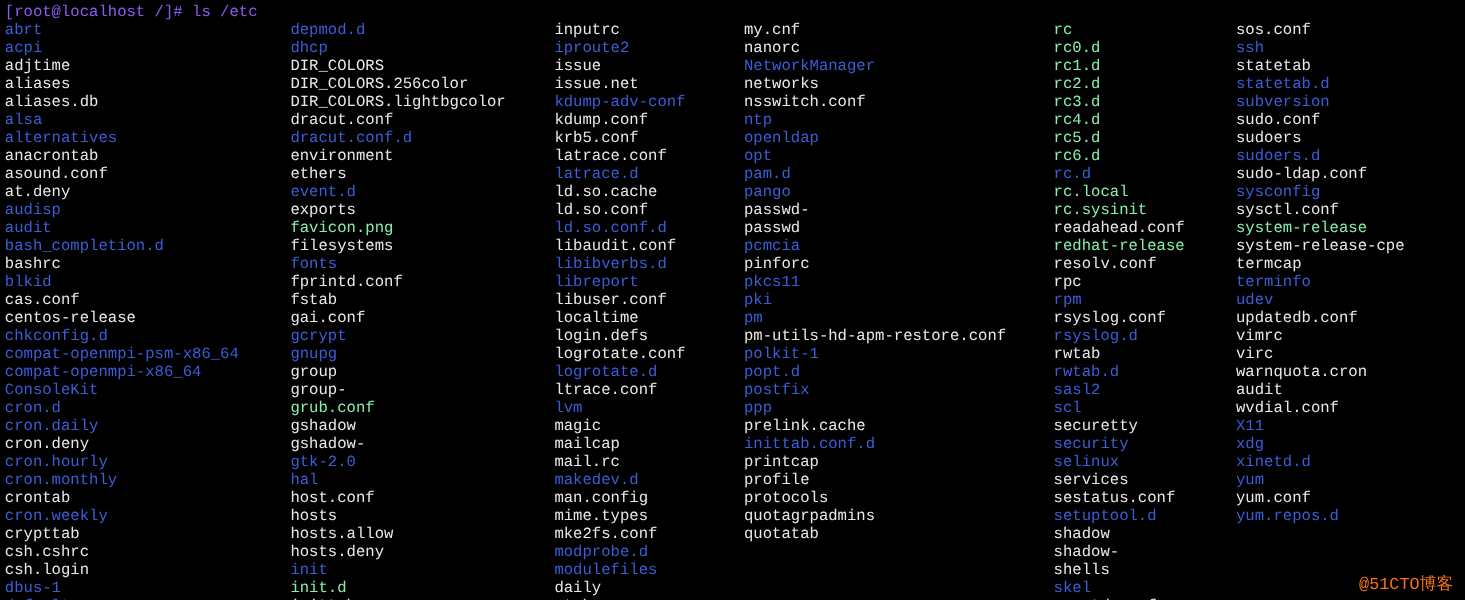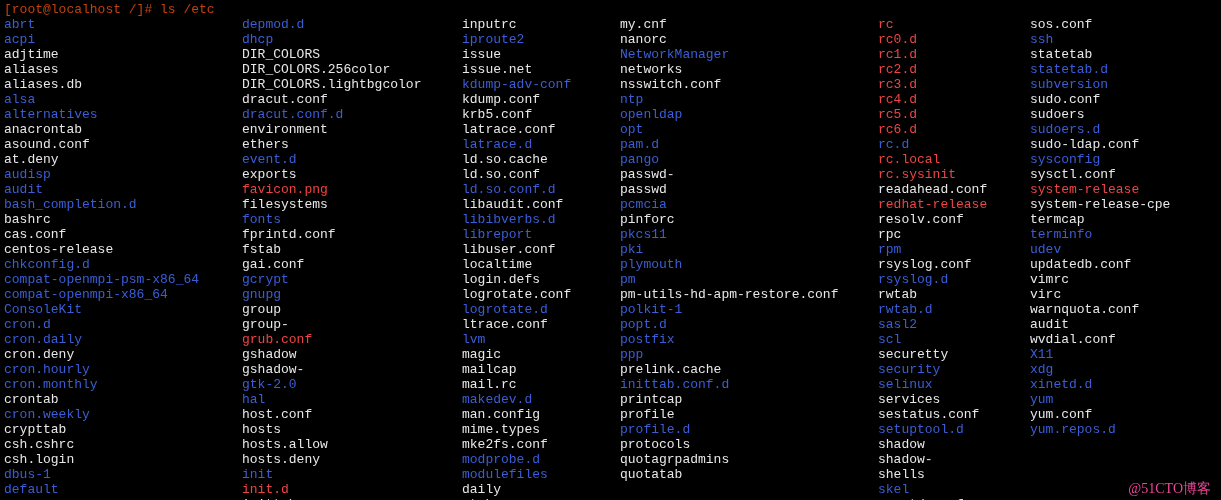--- a/index.html
+++ b/index.html
@@ -8,37 +8,37 @@
       color: #ccc;
       font-family: 'Courier New', monospace;
       font-size: 13px;
       line-height: 15px;
       width: 1221px;
       height: 500px;
       overflow: hidden;
       position: relative;
       padding: 2px 4px;
     }
-    .prompt-line { white-space: pre; color: #c2410c; }
+    .prompt-line { white-space: pre; color: #8b5cf6; }
     .listing {
       display: grid;
       grid-template-columns: 238px 220px 158px 258px 152px auto;
       column-gap: 0;
     }
     .col { display: flex; flex-direction: column; }
     .entry { white-space: pre; }
     .c-white { color: #e8e8e8; }
     .c-blue  { color: #3b5ed7; }
-    .c-cyan  { color: #ef4444; }
+    .c-cyan  { color: #86efac; }
     .watermark {
       position: absolute;
       right: 10px;
       bottom: 4px;
-      color: #ec4899;
-      font-family: Liberation Serif, serif;
+      color: #f97316;
+      font-family: Liberation Mono, monospace;
       font-size: 14px;
     }
   </style>
 </head>
 <body>
 
 <div class="prompt-line">[root@localhost /]# ls /etc</div>
 <div class="listing" id="listing">
     <div class="col">
       <span class="entry c-blue">abrt</span>
@@ -48,20 +48,21 @@
       <span class="entry c-white">aliases.db</span>
       <span class="entry c-blue">alsa</span>
       <span class="entry c-blue">alternatives</span>
       <span class="entry c-white">anacrontab</span>
       <span class="entry c-white">asound.conf</span>
       <span class="entry c-white">at.deny</span>
       <span class="entry c-blue">audisp</span>
       <span class="entry c-blue">audit</span>
       <span class="entry c-blue">bash_completion.d</span>
       <span class="entry c-white">bashrc</span>
+      <span class="entry c-blue">blkid</span>
       <span class="entry c-white">cas.conf</span>
       <span class="entry c-white">centos-release</span>
       <span class="entry c-blue">chkconfig.d</span>
       <span class="entry c-blue">compat-openmpi-psm-x86_64</span>
       <span class="entry c-blue">compat-openmpi-x86_64</span>
       <span class="entry c-blue">ConsoleKit</span>
       <span class="entry c-blue">cron.d</span>
       <span class="entry c-blue">cron.daily</span>
       <span class="entry c-white">cron.deny</span>
       <span class="entry c-blue">cron.hourly</span>
@@ -154,32 +155,30 @@
       <span class="entry c-blue">openldap</span>
       <span class="entry c-blue">opt</span>
       <span class="entry c-blue">pam.d</span>
       <span class="entry c-blue">pango</span>
       <span class="entry c-white">passwd-</span>
       <span class="entry c-white">passwd</span>
       <span class="entry c-blue">pcmcia</span>
       <span class="entry c-white">pinforc</span>
       <span class="entry c-blue">pkcs11</span>
       <span class="entry c-blue">pki</span>
-      <span class="entry c-blue">plymouth</span>
       <span class="entry c-blue">pm</span>
       <span class="entry c-white">pm-utils-hd-apm-restore.conf</span>
       <span class="entry c-blue">polkit-1</span>
       <span class="entry c-blue">popt.d</span>
       <span class="entry c-blue">postfix</span>
       <span class="entry c-blue">ppp</span>
       <span class="entry c-white">prelink.cache</span>
       <span class="entry c-blue">inittab.conf.d</span>
       <span class="entry c-white">printcap</span>
       <span class="entry c-white">profile</span>
-      <span class="entry c-blue">profile.d</span>
       <span class="entry c-white">protocols</span>
       <span class="entry c-white">quotagrpadmins</span>
       <span class="entry c-white">quotatab</span>
     </div>
     <div class="col">
       <span class="entry c-cyan">rc</span>
       <span class="entry c-cyan">rc0.d</span>
       <span class="entry c-cyan">rc1.d</span>
       <span class="entry c-cyan">rc2.d</span>
       <span class="entry c-cyan">rc3.d</span>
@@ -225,21 +224,21 @@
       <span class="entry c-blue">sysconfig</span>
       <span class="entry c-white">sysctl.conf</span>
       <span class="entry c-cyan">system-release</span>
       <span class="entry c-white">system-release-cpe</span>
       <span class="entry c-white">termcap</span>
       <span class="entry c-blue">terminfo</span>
       <span class="entry c-blue">udev</span>
       <span class="entry c-white">updatedb.conf</span>
       <span class="entry c-white">vimrc</span>
       <span class="entry c-white">virc</span>
-      <span class="entry c-white">warnquota.conf</span>
+      <span class="entry c-white">warnquota.cron</span>
       <span class="entry c-white">audit</span>
       <span class="entry c-white">wvdial.conf</span>
       <span class="entry c-blue">X11</span>
       <span class="entry c-blue">xdg</span>
       <span class="entry c-blue">xinetd.d</span>
       <span class="entry c-blue">yum</span>
       <span class="entry c-white">yum.conf</span>
       <span class="entry c-blue">yum.repos.d</span>
     </div>
   </div>

